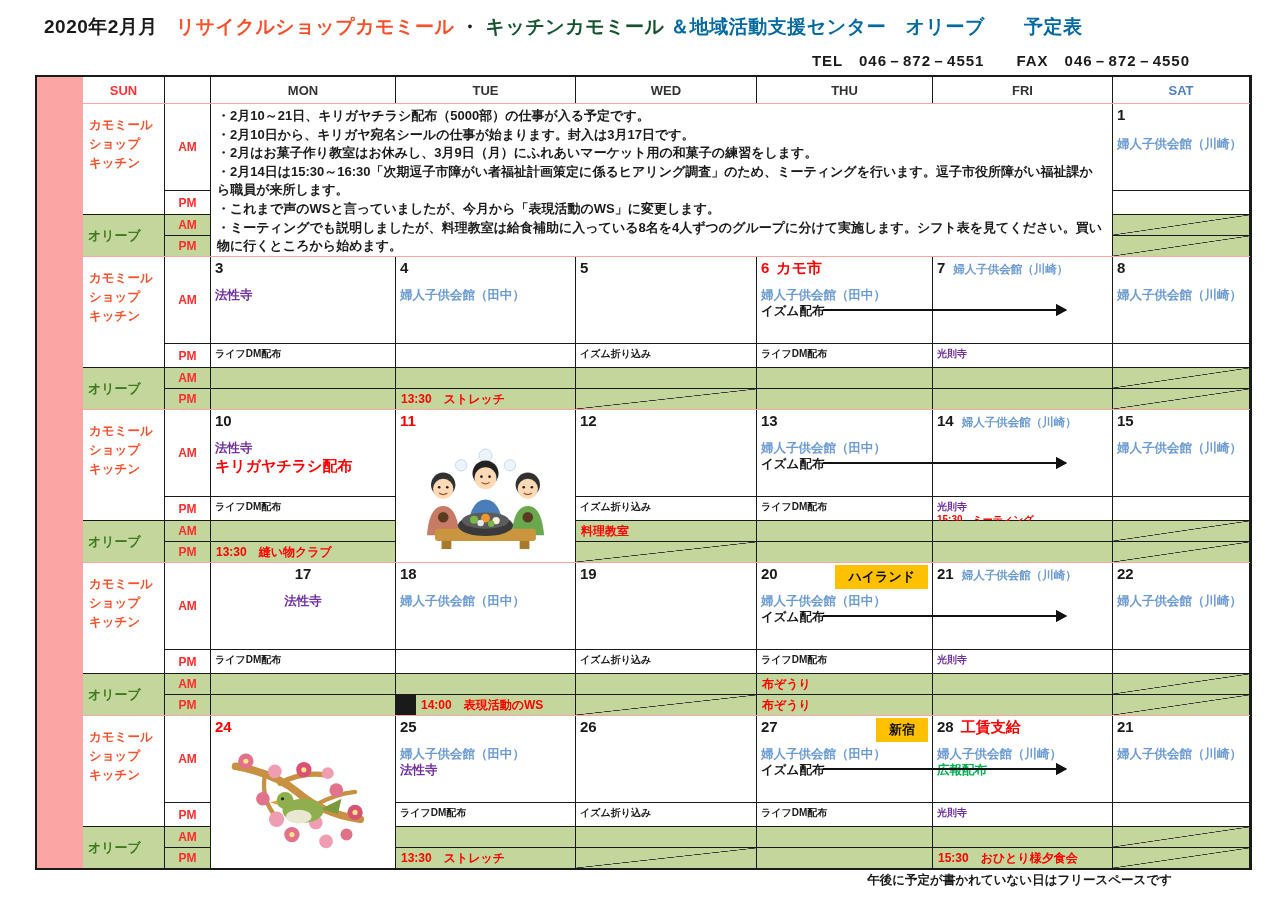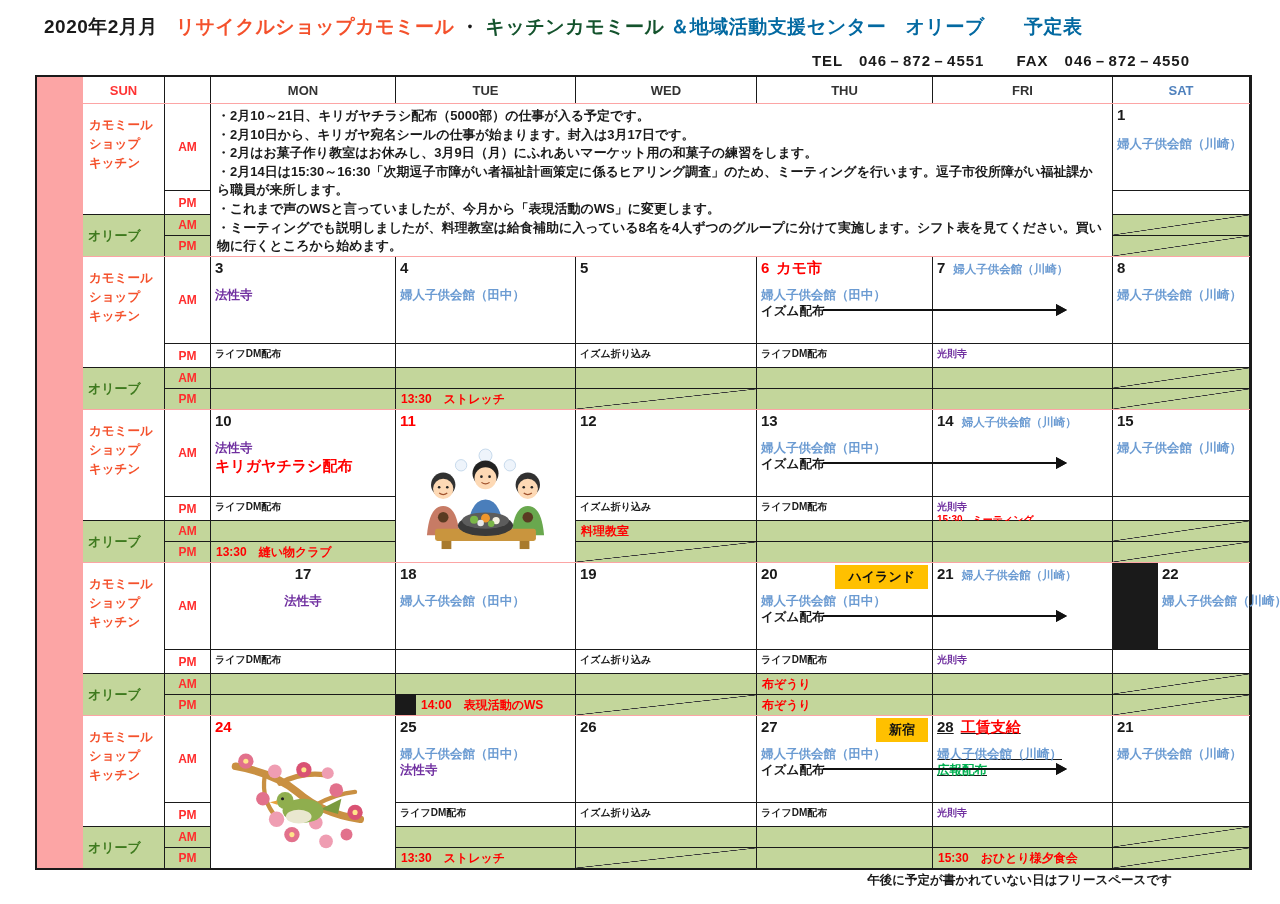--- a/index.html
+++ b/index.html
@@ -347,21 +347,21 @@
       </div>
       <div class="cell daycell" style="grid-area: 1 / 7;">
         <div class="dnum"><span class="c-black">21</span><span class="nnote c-blue">婦人子供会館（川崎）</span></div>
         <div style="margin-top: 6px;"></div>
       </div>
       <div class="cell pmcell" style="grid-area: 2 / 7;">
         <div class="ev c-purple">光則寺</div>
       </div>
       <div class="cell green" style="grid-area: 3 / 7;"></div>
       <div class="cell green" style="grid-area: 4 / 7;"></div>
-      <div class="cell daycell" style="grid-area: 1 / 8; margin-left: 45px;">
+      <div class="cell daycell" style="grid-area: 1 / 8;">
         <div class="dnum"><span class="c-black">22</span></div>
         <div style="margin-top: 6px;">
           <div class="ev c-blue">婦人子供会館（川崎）</div>
         </div>
       </div>
       <div class="cell pmcell" style="grid-area: 2 / 8;"></div>
       <div class="cell hatch" style="grid-area: 3 / 8;"></div>
       <div class="cell hatch" style="grid-area: 4 / 8;"></div>
     </div>
     <div class="wgrid week">
@@ -437,21 +437,21 @@
           <div class="ev c-black">イズム配布</div>
           <div class="arrow"></div>
         </div>
         <div class="arrow"></div>
       </div>
       <div class="cell pmcell" style="grid-area: 2 / 6;">
         <div class="ev c-black">ライフDM配布</div>
       </div>
       <div class="cell green" style="grid-area: 3 / 6;"></div>
       <div class="cell green" style="grid-area: 4 / 6;"></div>
-      <div class="cell daycell" style="grid-area: 1 / 7; text-decoration: underline;">
+      <div class="cell daycell" style="grid-area: 1 / 7;">
         <div class="dnum"><span class="c-black">28</span><span class="suffix c-red">工賃支給</span></div>
         <div style="margin-top: 6px;">
           <div class="ev c-blue">婦人子供会館（川崎）</div>
           <div class="ev c-green gap">広報配布</div>
         </div>
       </div>
       <div class="cell pmcell" style="grid-area: 2 / 7;">
         <div class="ev c-purple">光則寺</div>
       </div>
       <div class="cell green" style="grid-area: 3 / 7;"></div>

